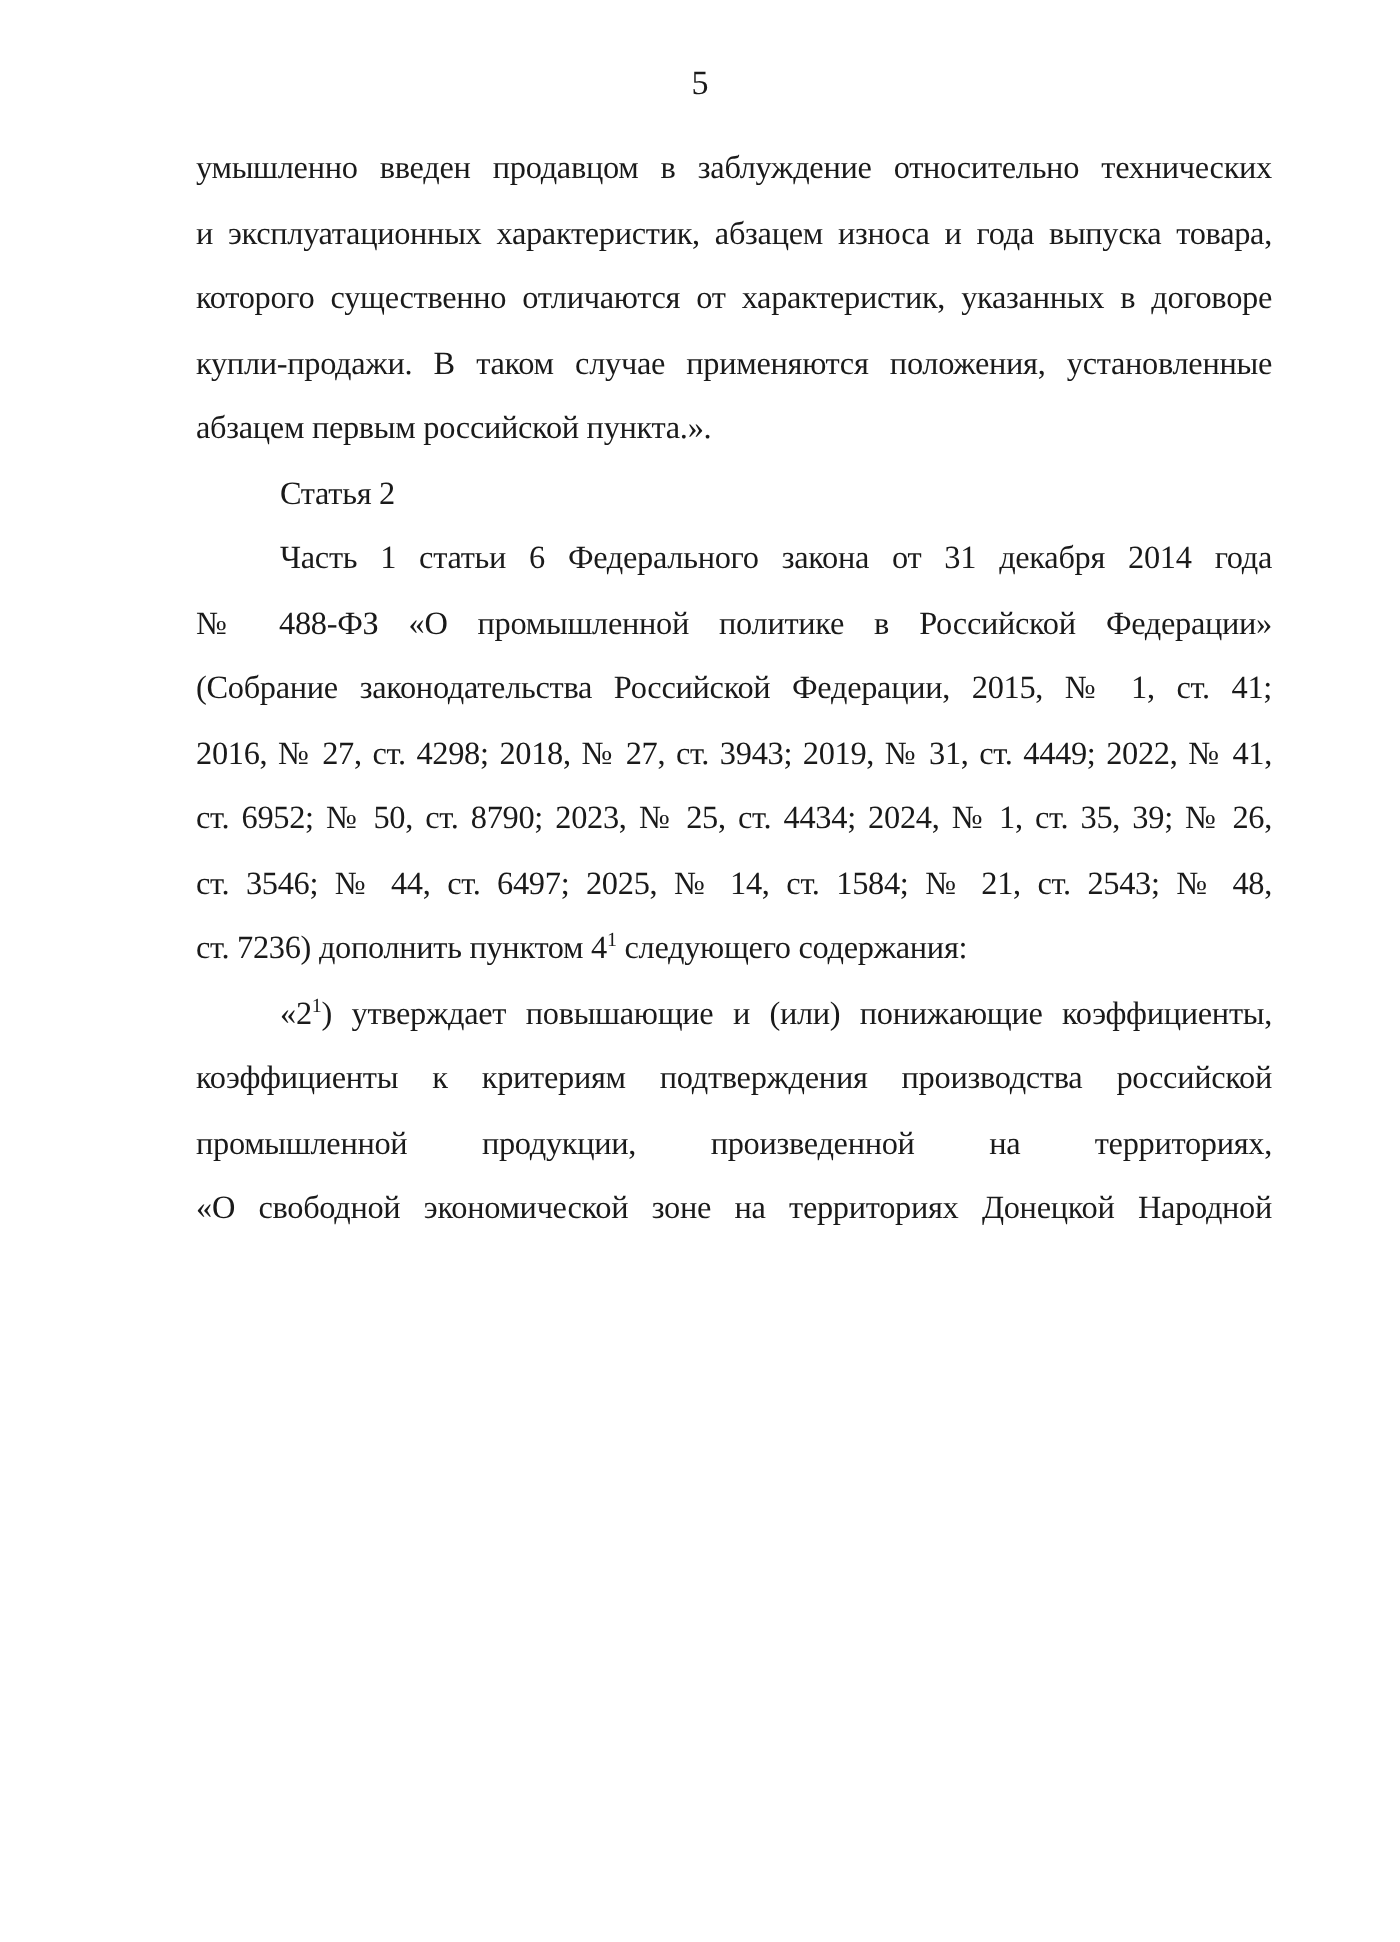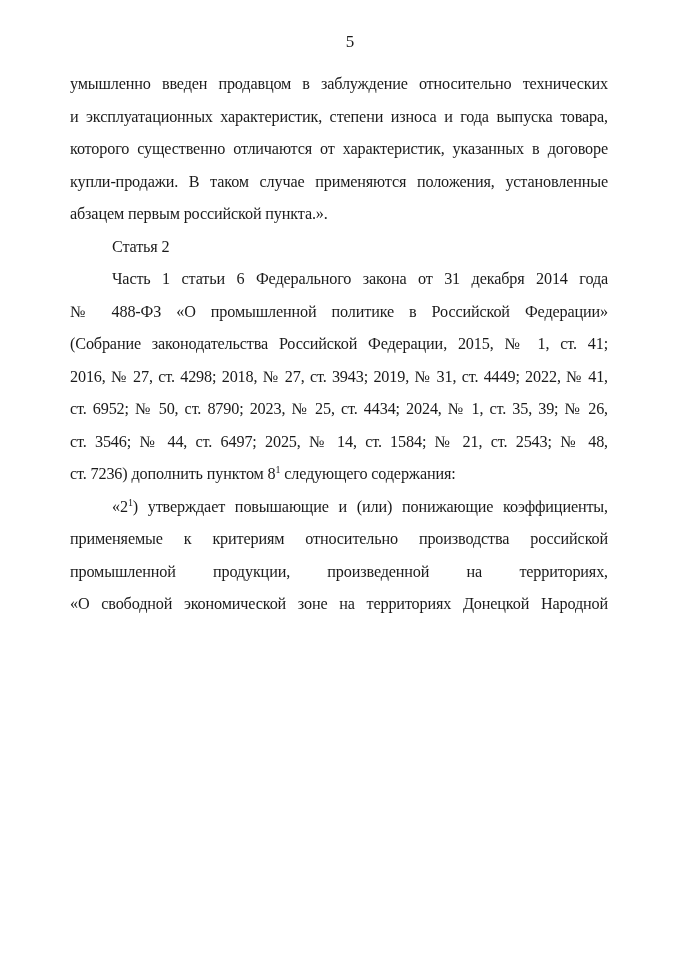--- a/index.html
+++ b/index.html
@@ -20,21 +20,21 @@
       top: 30px;
       left: 0;
       width: 700px;
       text-align: center;
       font-size: 17px;
       line-height: 24px;
     }
     .content {
       position: absolute;
       top: 72px;
-      left: 70px;
+      left: 98px;
       width: 538px;
     }
     .line {
       display: block;
       height: 32.5px;
       line-height: 24px;
       font-size: 16.2px;
       white-space: nowrap;
       text-align: justify;
       text-align-last: justify;
@@ -58,38 +58,38 @@
   </style>
 </head>
 <body>
 
 <div class="page-number">5</div>
 
 <div class="content">
 
   <div>
     <span class="line">умышленно введен продавцом в заблуждение относительно технических</span>
-    <span class="line">и эксплуатационных характеристик, степени износа и года выпуска товара,</span>
+    <span class="line">и эксплуатационных характеристик, абзацем износа и года выпуска товара,</span>
     <span class="line">которого существенно отличаются от характеристик, указанных в договоре</span>
     <span class="line">купли-продажи. В таком случае применяются положения,  установленные</span>
     <span class="line last">абзацем первым российской пункта.».</span>
   </div>
 
   <span class="line indent heading">Статья 2</span>
 
   <div>
     <span class="line indent">Часть 1 статьи 6 Федерального закона от 31 декабря 2014 года</span>
     <span class="line">№ 488-ФЗ «О промышленной политике в Российской Федерации»</span>
     <span class="line">(Собрание законодательства Российской Федерации, 2015, № 1, ст. 41;</span>
     <span class="line">2016, № 27, ст. 4298; 2018, № 27, ст. 3943; 2019, № 31, ст. 4449; 2022, № 41,</span>
     <span class="line">ст. 6952; № 50, ст. 8790; 2023, № 25, ст. 4434; 2024, № 1, ст. 35, 39; № 26,</span>
     <span class="line">ст. 3546; № 44, ст. 6497; 2025, № 14, ст. 1584; № 21, ст. 2543; №  48,</span>
-    <span class="line last"><span>ст. 7236)  дополнить  пунктом  8</span><sup>1</sup><span> следующего содержания:</span></span>
+    <span class="line last"><span>ст. 7236)  дополнить  пунктом  4</span><sup>1</sup><span> следующего содержания:</span></span>
   </div>
 
   <div>
     <span class="line indent"><span>«2</span><sup>1</sup><span>) утверждает повышающие и (или) понижающие коэффициенты,</span></span>
-    <span class="line">применяемые к критериям относительно производства российской</span>
+    <span class="line">коэффициенты к критериям подтверждения производства российской</span>
     <span class="line">промышленной продукции, произведенной на территориях,</span>
     <span class="line">«О свободной экономической зоне на территориях Донецкой Народной</span>
   </div>
 
 </div>
 
 </body></html>

